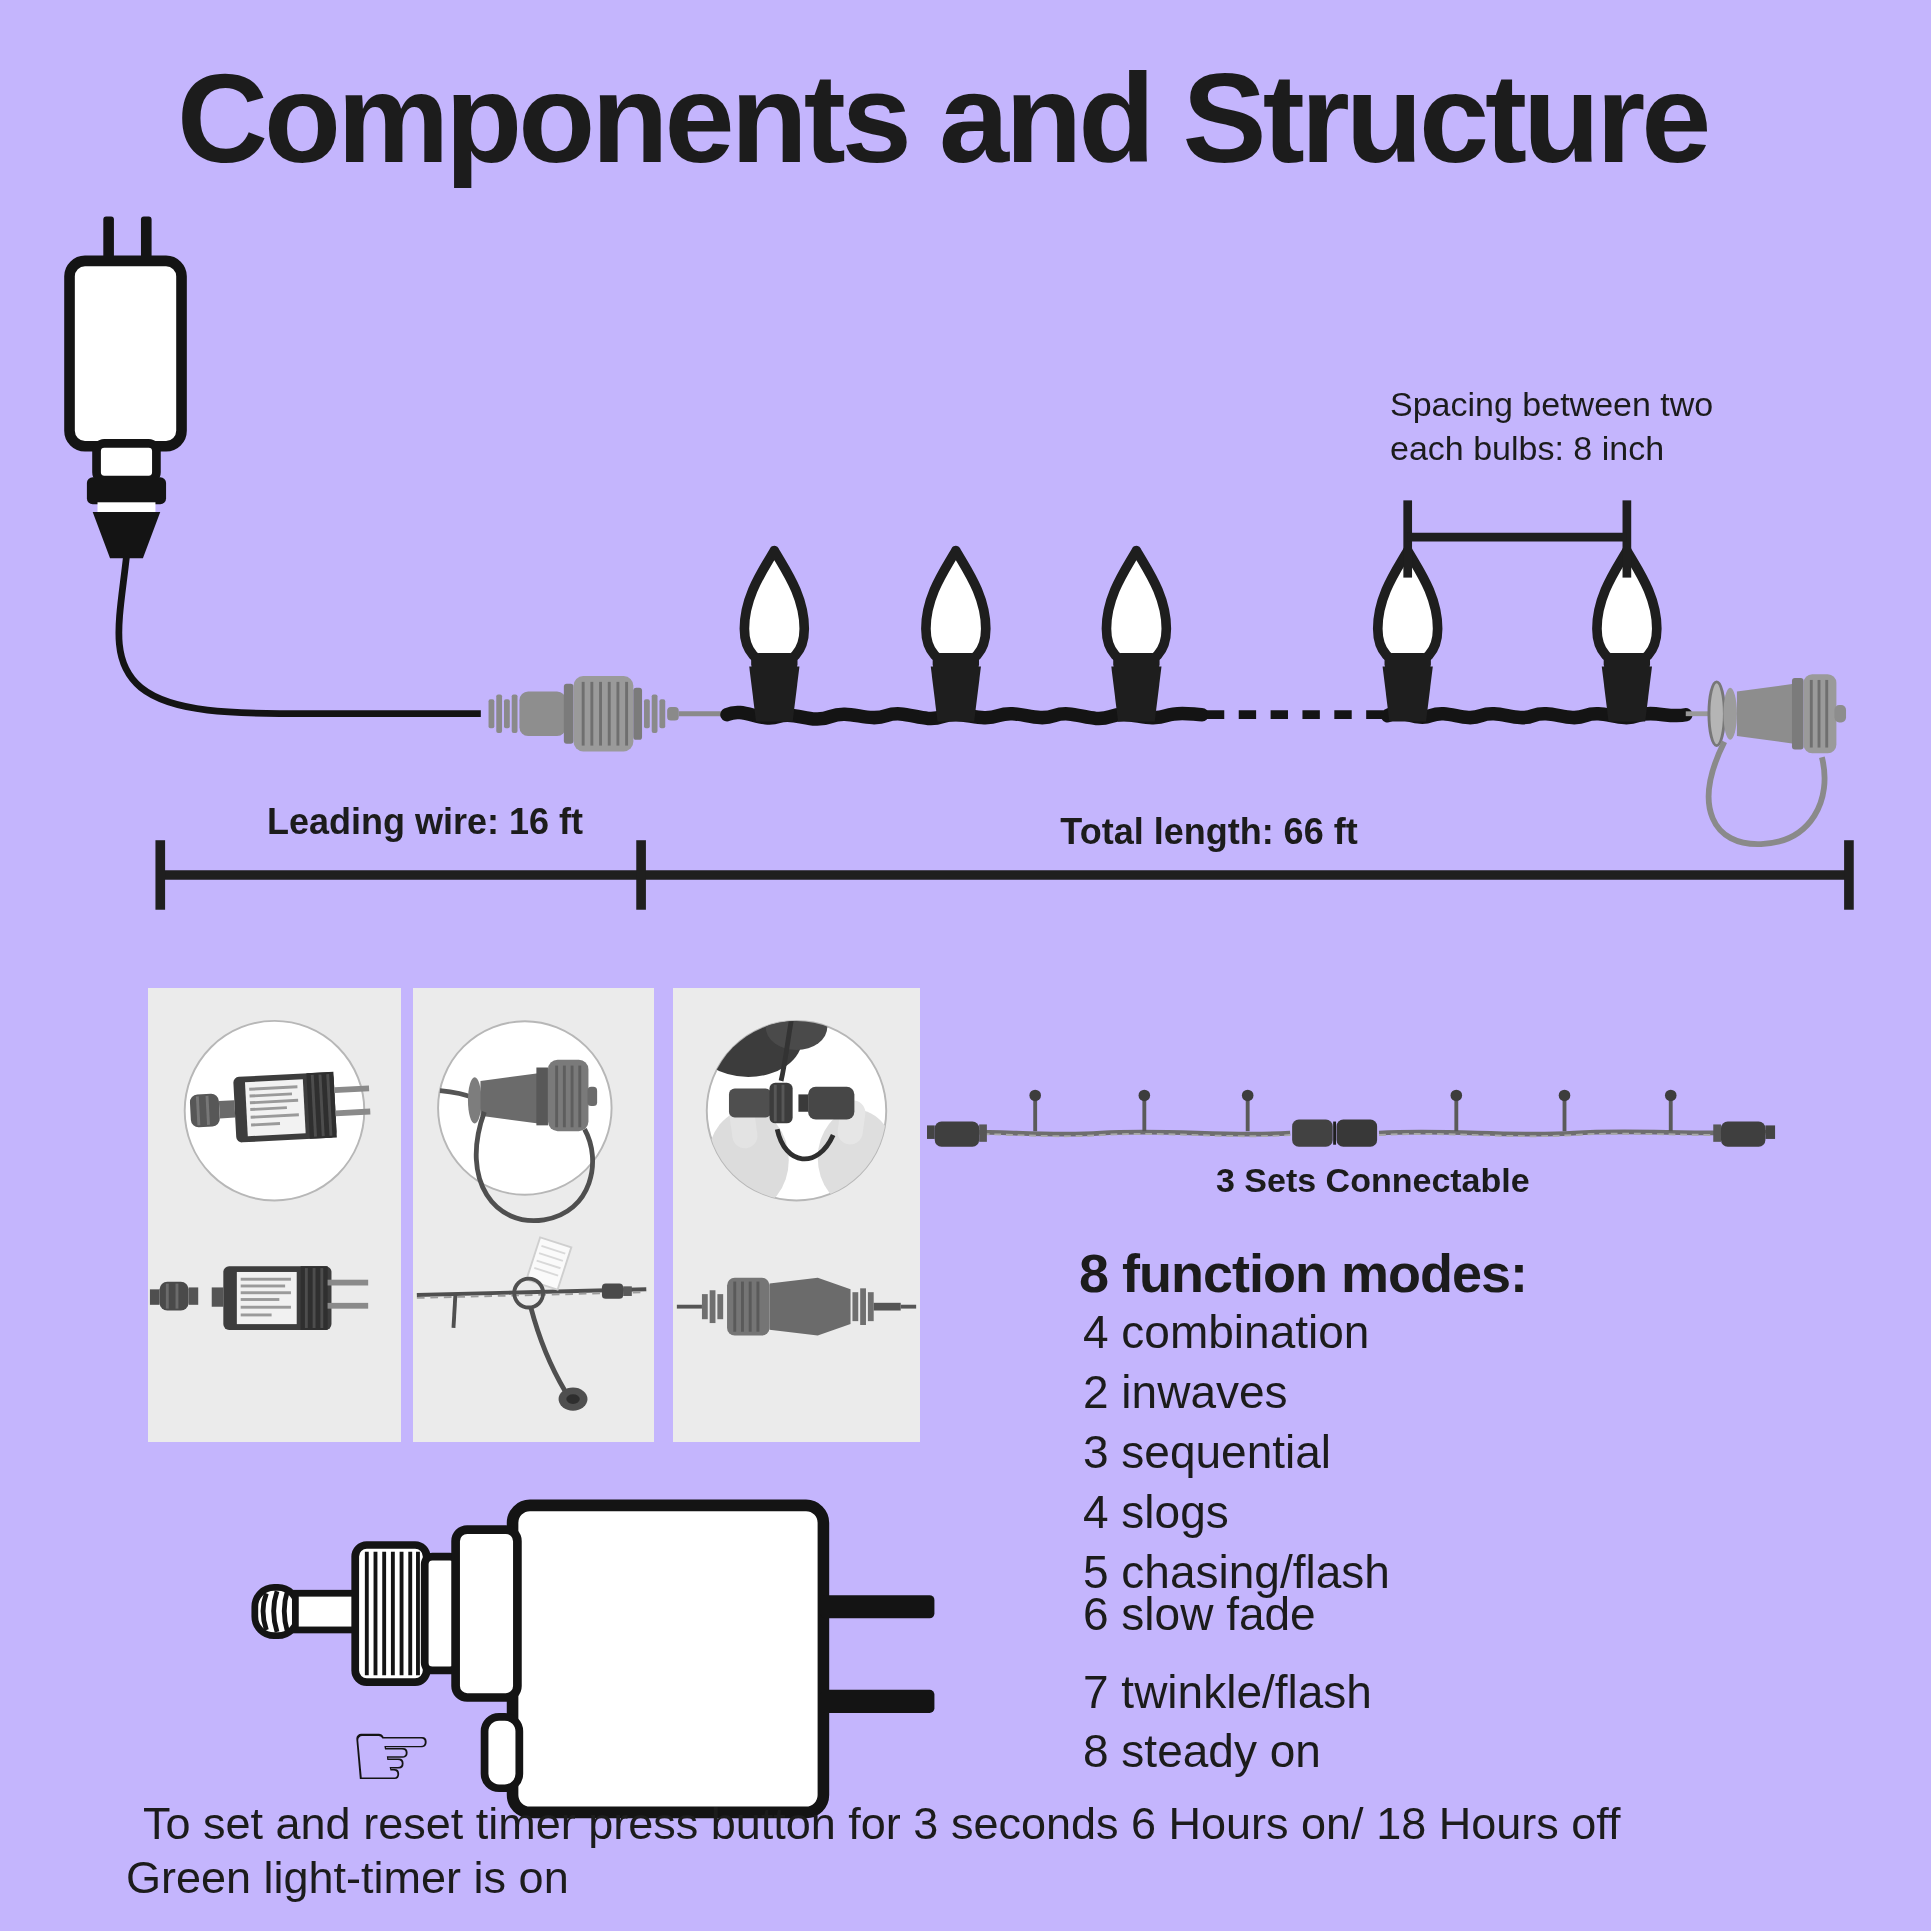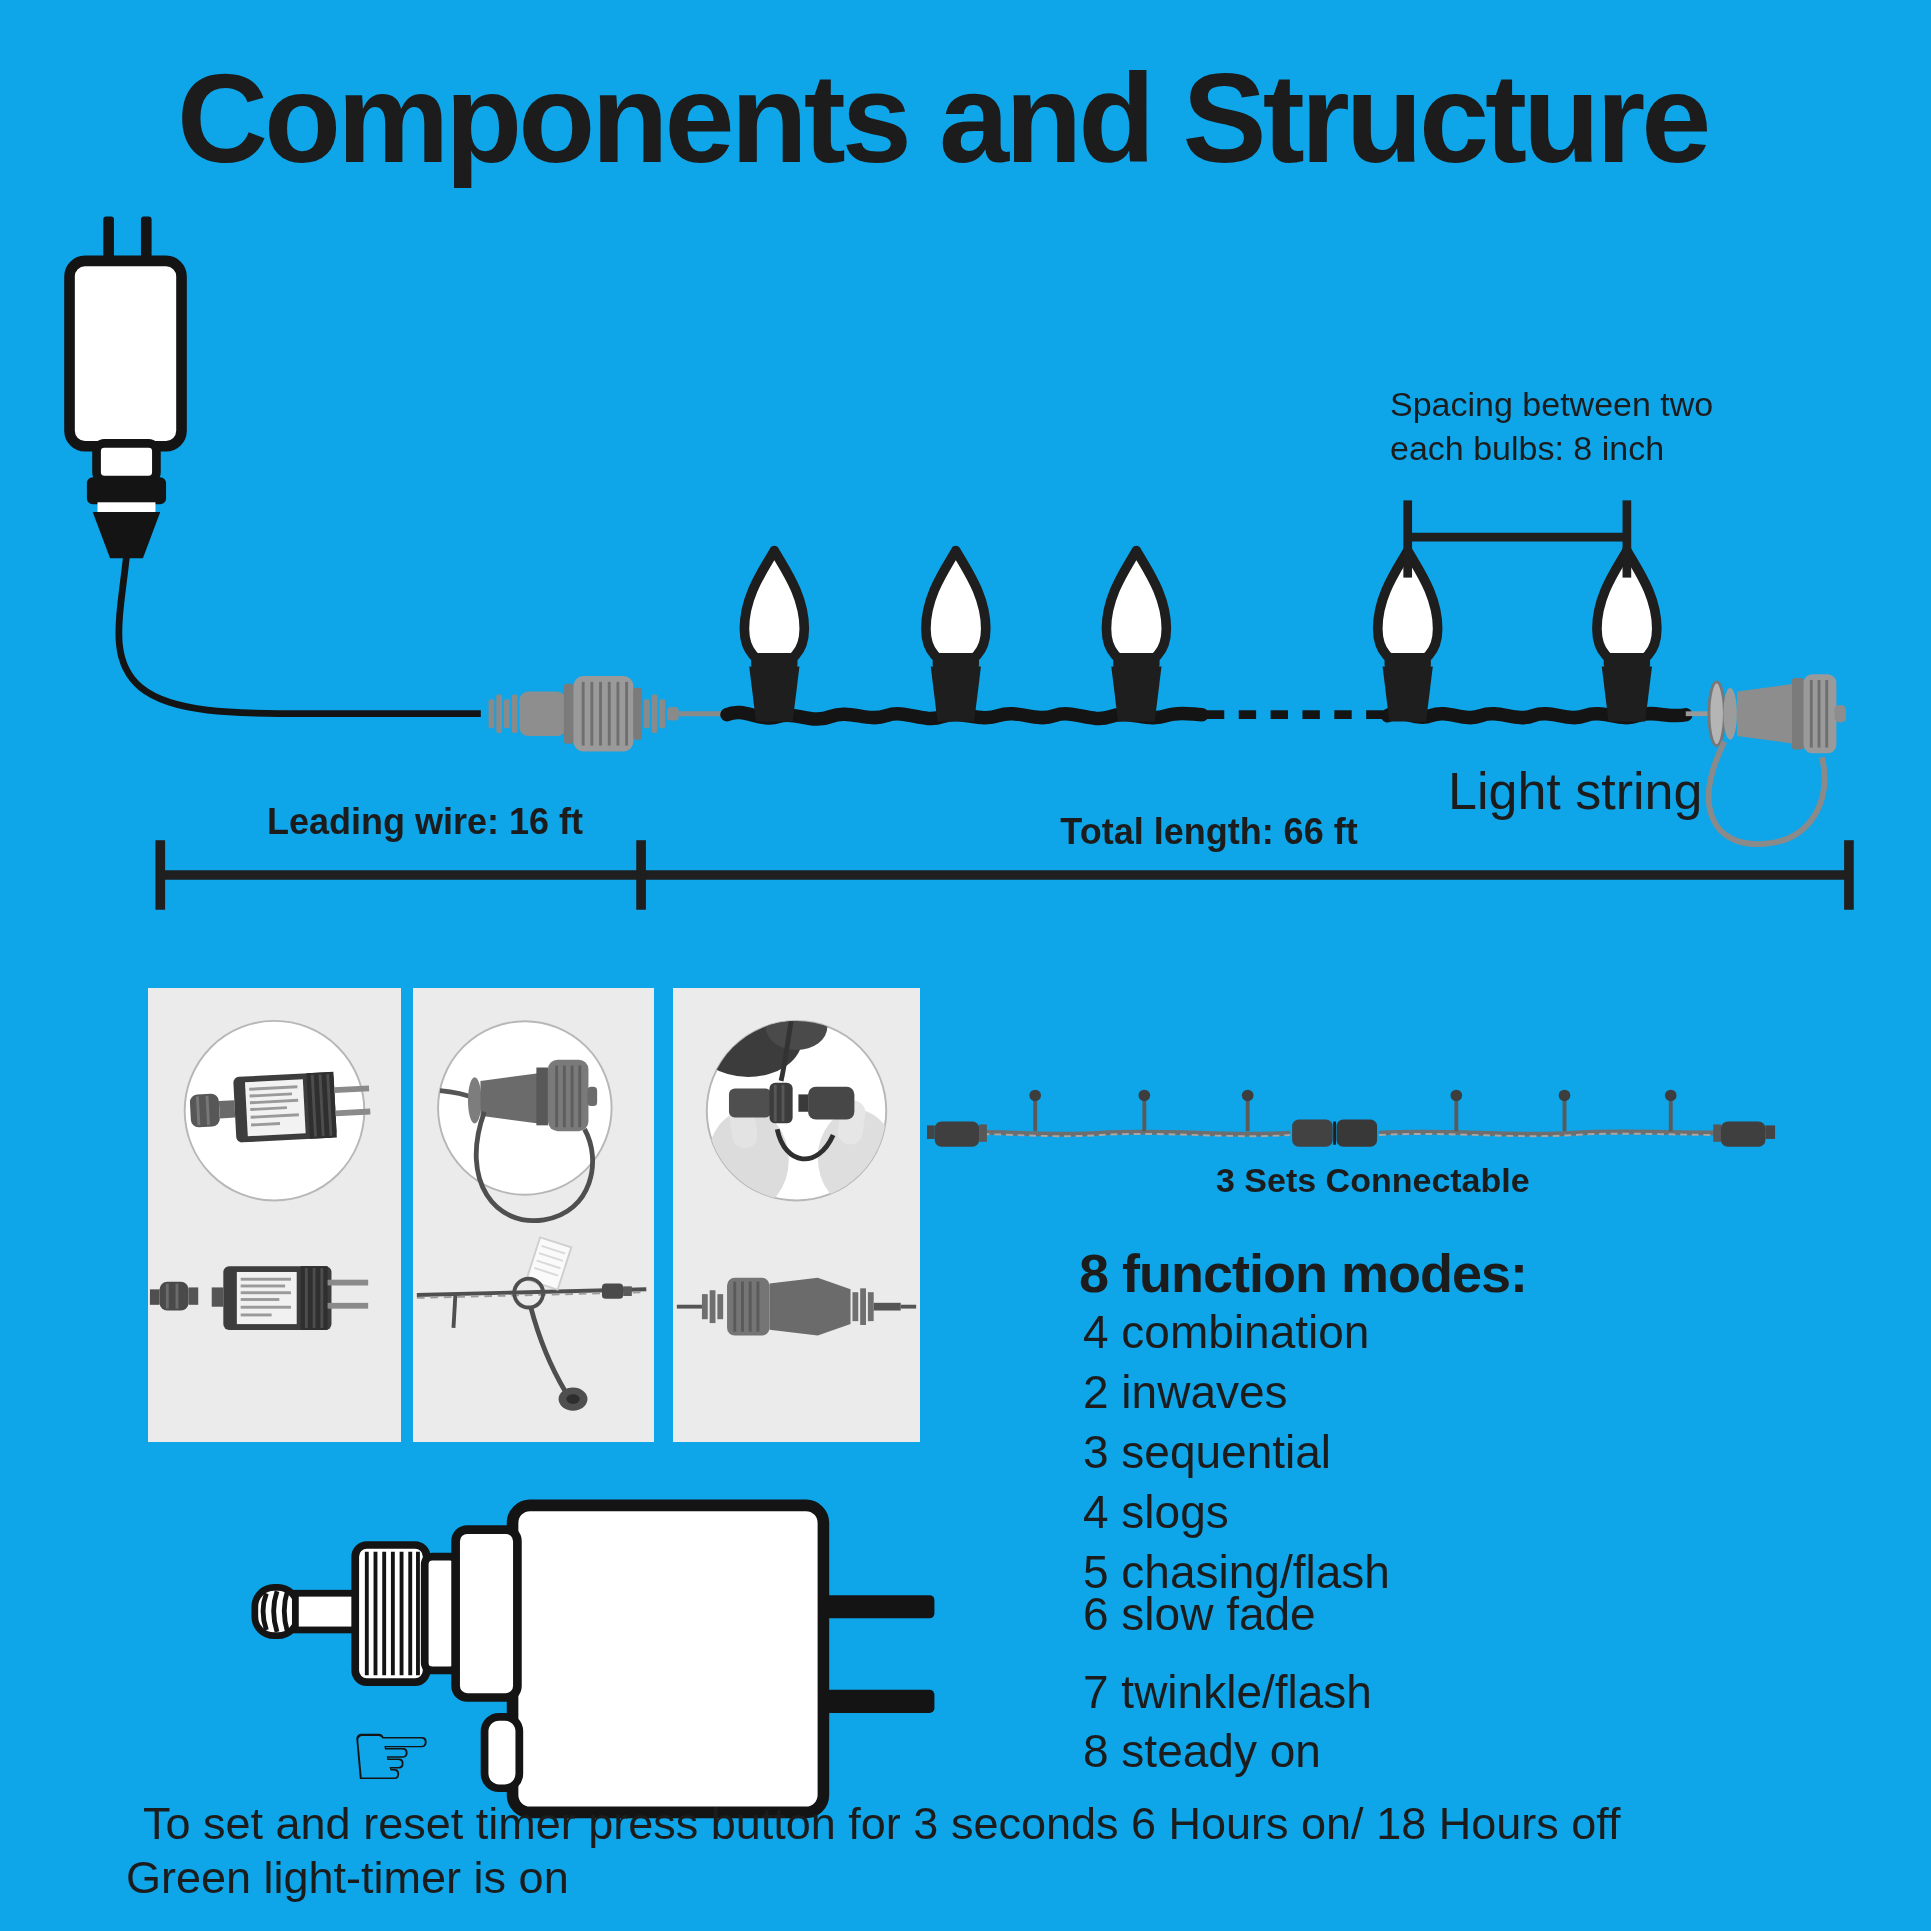--- a/index.html
+++ b/index.html
@@ -1,16 +1,16 @@
 <!DOCTYPE html>
 <html><head>
 <meta charset="utf-8">
 <style>
   html,body{margin:0;padding:0;background:#fff;}
-  #canvas{position:relative;width:1931px;height:1931px;background:#0ea5e9;overflow:hidden;
+  #canvas{position:relative;width:1931px;height:1931px;background:#c4b5fd;overflow:hidden;
           font-family:"Liberation Sans",sans-serif;color:var(--ink,#1c1c1c);}
   .lbl{position:absolute;color:var(--ink,#1c1c1c);white-space:nowrap;}
   .ctr{text-align:center;font-weight:bold;}
   #title{left:177px;top:46px;width:1583px;font-size:126px;font-weight:700;letter-spacing:-3.9px;}
   #ul-label{left:243px;top:322px;font-size:29px;line-height:39px;}
   #spacing-label{left:1390px;top:382px;font-size:34px;line-height:44px;}
   #light-string-label{left:1448px;top:761px;font-size:52px;}
   #leading-wire-label{left:251px;top:801px;width:348px;font-size:36px;}
   #total-length-label{left:1035px;top:811px;width:348px;font-size:36px;}
   #sets-label{left:1216px;top:1161px;width:290px;font-size:34px;}
@@ -127,21 +127,20 @@
   </svg>
 
   <div id="title" class="lbl">Components and Structure</div>
 
 
   <div id="spacing-label" class="lbl">
     <div>Spacing between two</div>
     <div>each bulbs: 8 inch</div>
   </div>
 
-  <div id="light-string-label" class="lbl">Light string</div>
   <div id="leading-wire-label" class="lbl ctr">Leading wire: 16 ft</div>
   <div id="total-length-label" class="lbl ctr">Total length: 66 ft</div>
 
   <div id="panel-1" class="panel">
     <svg width="253" height="454" viewBox="0 0 262 470">
       <circle cx="131" cy="127" r="93" fill="#ffffff" stroke="#b7b7b7" stroke-width="2"></circle>
       <g transform="rotate(-3 131 127)">
         <rect x="44" y="106" width="30" height="34" rx="8" fill="#575757"></rect>
         <line x1="52" y1="108" x2="52" y2="138" stroke="#777" stroke-width="3"></line>
         <line x1="62" y1="108" x2="62" y2="138" stroke="#777" stroke-width="3"></line>

